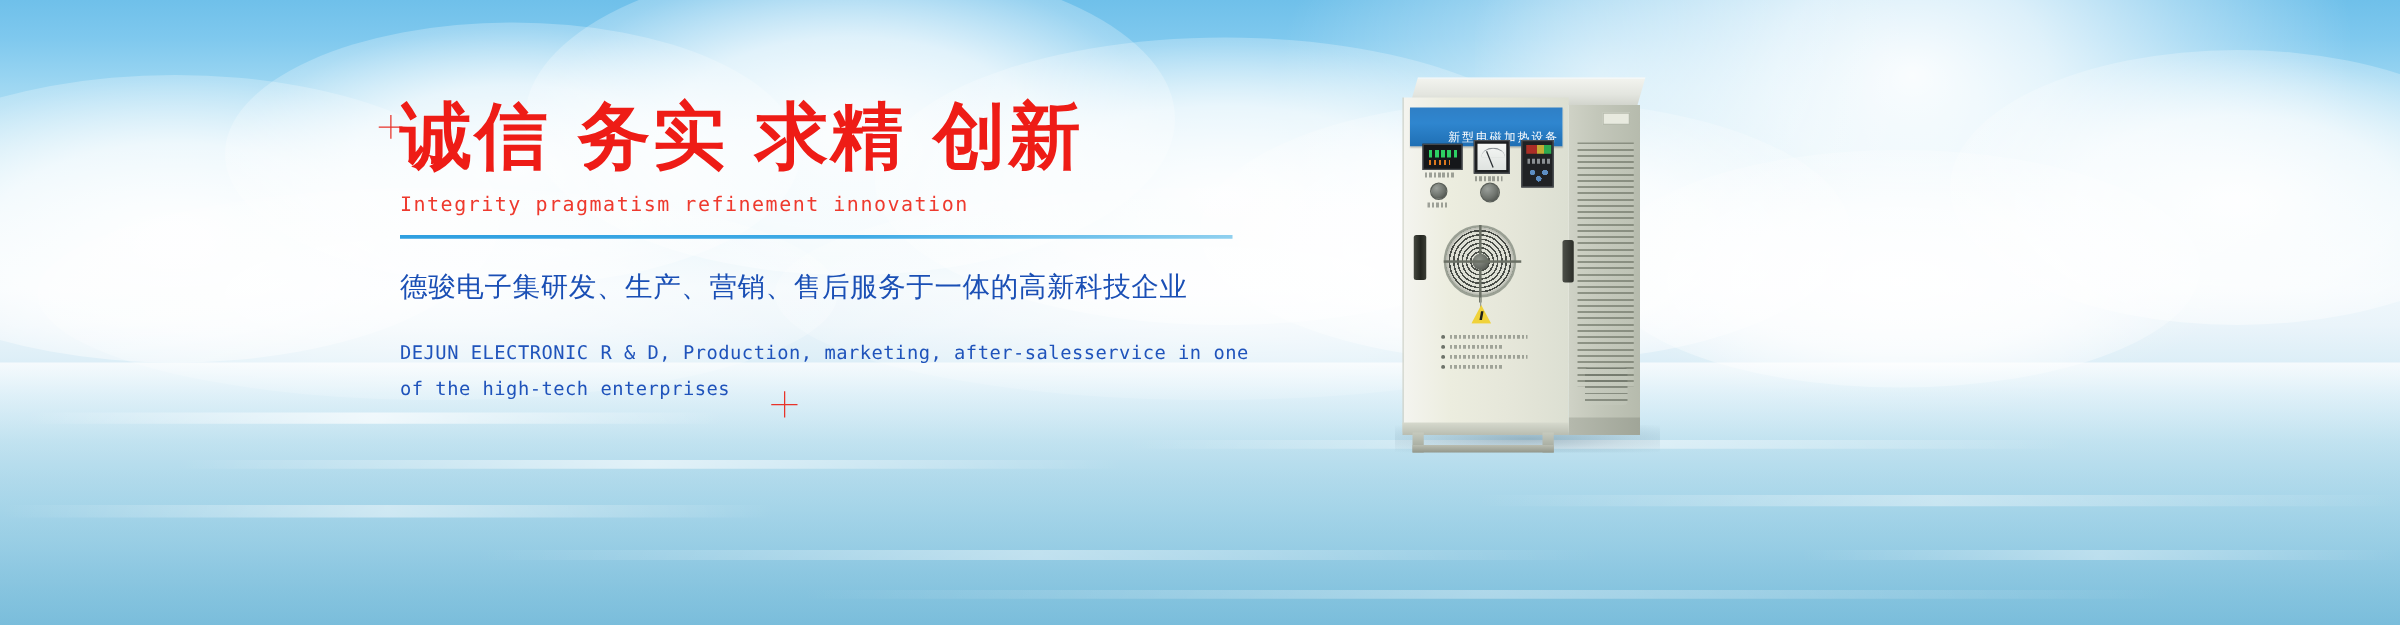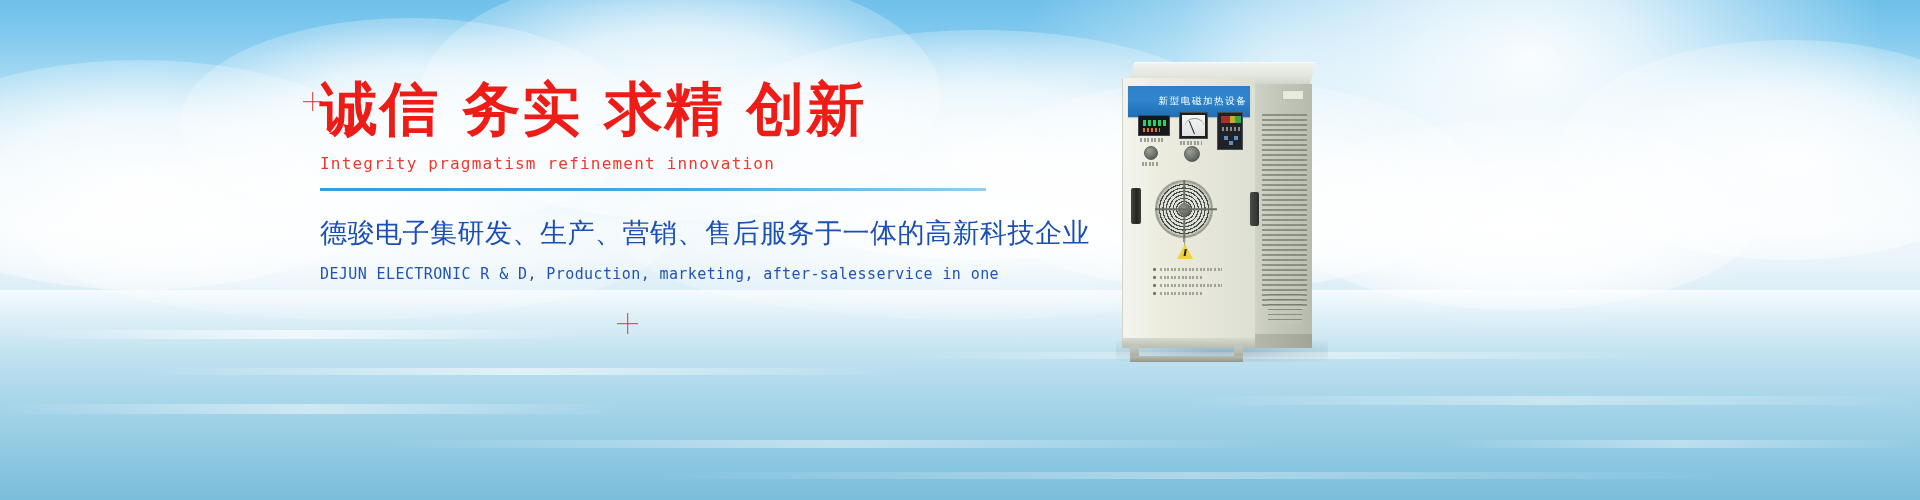--- a/index.html
+++ b/index.html
@@ -97,27 +97,27 @@
     margin-top:12px; white-space:nowrap;
   }
 
   .rule {
     width:666px; height:3px; margin-top:15px;
     background:linear-gradient(to right, #2e9fe0 0%, #3fabe6 55%, #8fd0ef 100%);
   }
 
   .sub-cn {
     font-family:"DejaVu Serif", serif;
-    font-size:27px; color:#1a4fb5; letter-spacing:.5px;
+    font-size:22px; color:#1a4fb5; letter-spacing:.5px;
     margin-top:24px; white-space:nowrap;
   }
   .sub-en {
     font-family:"DejaVu Sans Mono", monospace;
     font-size:15px; color:#1f53bb; letter-spacing:.4px;
-    line-height:27px; margin-top:10px; white-space:nowrap;
+    line-height:27px; margin-top:24px; white-space:nowrap;
   }
 
   
   .plus { position:absolute; pointer-events:none; }
   .plus::before, .plus::after { content:""; position:absolute; background:#e8332a; }
   .plus::before { left:0; top:50%; width:100%; height:1.6px; transform:translateY(-50%); }
   .plus::after  { top:0; left:50%; height:100%; width:1.6px; transform:translateX(-50%); }
   #plus-top    { left:303px; top:92px;  width:19px; height:19px; }
   #plus-bottom { left:617px; top:313px; width:21px; height:21px; }
 
@@ -158,21 +158,21 @@
     border-radius:2px;
   }
   .side-tag {
     position:absolute; left:160px; top:28px; width:22px; height:10px;
     background:#e8eadf; border:1px solid #b6bbad;
   }
   
   .brandplate {
     position:absolute; left:6px; top:24px; width:122px; height:31px;
     background:linear-gradient(to bottom,#2f7fc6 0%, #2f86cf 40%, #1f6fb4 100%);
-    display:flex; align-items:center; justify-content:center;
+    display:flex; align-items:flex-end; justify-content:center;
     box-shadow:0 1px 1px rgba(0,0,0,.18);
     padding-left:28px;
   }
   .brandplate span {
     font-family:"DejaVu Sans", sans-serif;
     font-size:9.5px; color:#ffffff; letter-spacing:1.6px; white-space:nowrap;
   }
   
   .meter1 {
     position:absolute; left:16px; top:53px; width:32px; height:21px;
@@ -343,20 +343,21 @@
 
   <div class="plus" id="plus-top"></div>
   <div class="plus" id="plus-bottom"></div>
 
   <div id="copy">
     <div class="headline">诚信 务实 求精 创新</div>
     <div class="headline-en">Integrity  pragmatism  refinement  innovation</div>
     <div class="rule"></div>
     <div class="sub-cn">德骏电子集研发、生产、营销、售后服务于一体的高新科技企业</div>
     <div class="sub-en">DEJUN ELECTRONIC R &amp; D, Production, marketing, after-salesservice in one</div>
+    <div class="sub-en" style="margin-top:2px;">of the high-tech enterprises</div>
   </div>
 
   <div id="product">
     <div class="prod-shadow"></div>
     <div class="lid"></div>
     <div class="side"></div>
     <div class="vents"></div>
     <div class="side-tag"></div>
     <div class="side-vent-low"></div>
     <div class="side-base"></div>

